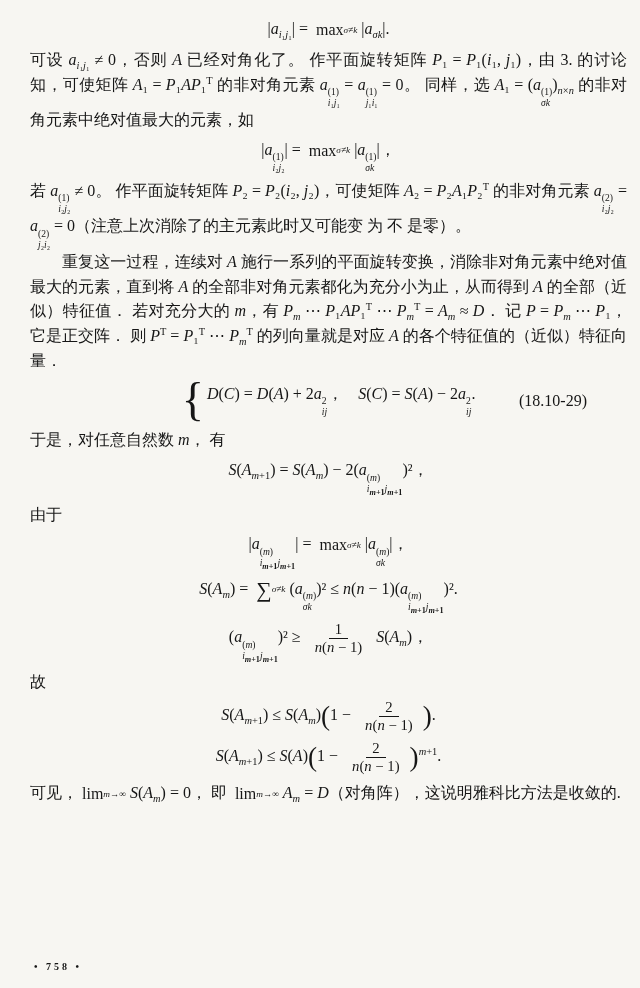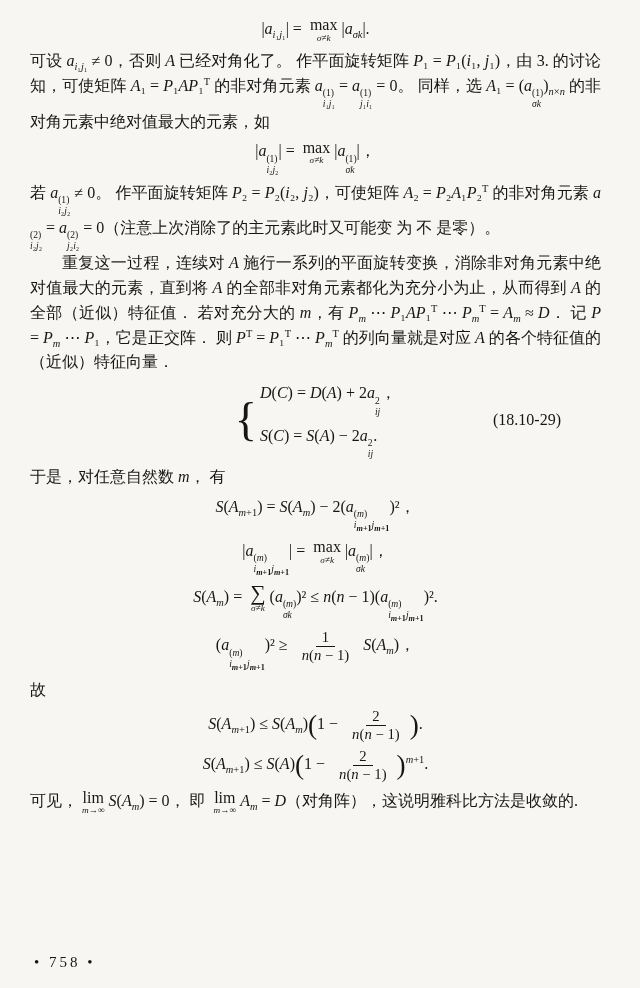--- a/index.html
+++ b/index.html
@@ -7,58 +7,58 @@
     position: relative;
     width: 640px;
     height: 988px;
     margin: 0 auto;
     background: #f7f6f2;
     color: #161616;
     font-family: "Liberation Serif", "DejaVu Serif", serif;
     font-size: 16px;
     line-height: 1.55;
     box-sizing: border-box;
-    padding: 12px 39px 0 30px;
+    padding: 12px 13px 0 30px;
     overflow: hidden;
   }
   .para { margin: 0; text-align: justify; }
   .indent { text-indent: 2em; }
   .eq { margin: 5px 0 6px; text-align: center; }
   .eqrow { position: relative; text-align: center; margin: 6px 0; }
   .eqno { position: absolute; right: 40px; top: 50%; transform: translateY(-50%); }
   i { font-style: italic; }
   sub, sup { font-size: 0.65em; line-height: 1; }
   sub sub, .ss sub { font-size: 0.85em; font-weight: bold; }
   
   .ss {
     display: inline-flex; flex-direction: column; align-items: flex-start;
     vertical-align: -0.55em; line-height: 1.15; font-size: 0.6em;
   }
   
   .limop {
-    display: inline-flex; flex-direction: column; align-items: center;
+    display: inline-flex; flex-direction: row; align-items: center;
     vertical-align: middle; line-height: 1.05; margin: 0 4px; justify-content: center;
   }
   .limop .lo { font-size: 0.58em; line-height: 1; }
   .limop .sum { font-size: 1.35em; line-height: 0.95; }
   
   .frac {
     display: inline-flex; flex-direction: column; align-items: center;
     vertical-align: middle; line-height: 1.15; margin: 0 4px; font-size: 0.92em;
   }
   .frac .num { padding: 0 6px; border-bottom: 1.4px solid #161616; }
   .frac .den { padding: 0 6px; }
   
   .bp { font-size: 1.7em; vertical-align: middle; line-height: 0.9; font-weight: 400; }
   .syswrap { display: inline-flex; align-items: center; text-align: left; }
   .syswrap .brace { font-size: 2.9em; font-weight: 400; line-height: 0.85; margin-right: 3px; }
-  .syslines { display: inline-flex; flex-direction: column; gap: 7px; }
+  .syslines { display: inline-flex; flex-direction: row; gap: 15px; }
   .footer {
     position: absolute; left: 34px; bottom: 14px;
-    font-size: 15px; letter-spacing: 3px; font-weight: normal;
+    font-size: 10px; letter-spacing: 3px; font-weight: bold;
   }
 </style>
 </head>
 <body>
 
 <div class="page">
 
   <div class="eq">|<i>a</i><sub><i>i</i>₁<i>j</i>₁</sub>| = <span class="limop">
         <span class="op">max</span>
         <span class="lo"><i>σ</i>≠<i>k</i></span>
@@ -117,20 +117,21 @@
     <span class="eqno">(18.10-29)</span>
   </div>
 
   <p class="para">于是，对任意自然数 <i>m</i>， 有</p>
 
   <div class="eq"><i>S</i>(<i>A</i><sub><i>m</i>+1</sub>) = <i>S</i>(<i>A</i><sub><i>m</i></sub>) − 2(<i>a</i><span class="ss">
         <span>(<i>m</i>)</span>
         <span><i>i</i><sub><i>m</i>+1</sub><i>j</i><sub><i>m</i>+1</sub></span>
       </span>)²，</div>
 
+  <p class="para">由于</p>
 
   <div class="eq">|<i>a</i><span class="ss">
         <span>(<i>m</i>)</span>
         <span><i>i</i><sub><i>m</i>+1</sub><i>j</i><sub><i>m</i>+1</sub></span>
       </span>| = <span class="limop">
         <span class="op">max</span>
         <span class="lo"><i>σ</i>≠<i>k</i></span>
       </span>|<i>a</i><span class="ss">
         <span>(<i>m</i>)</span>
         <span><i>σk</i></span>

